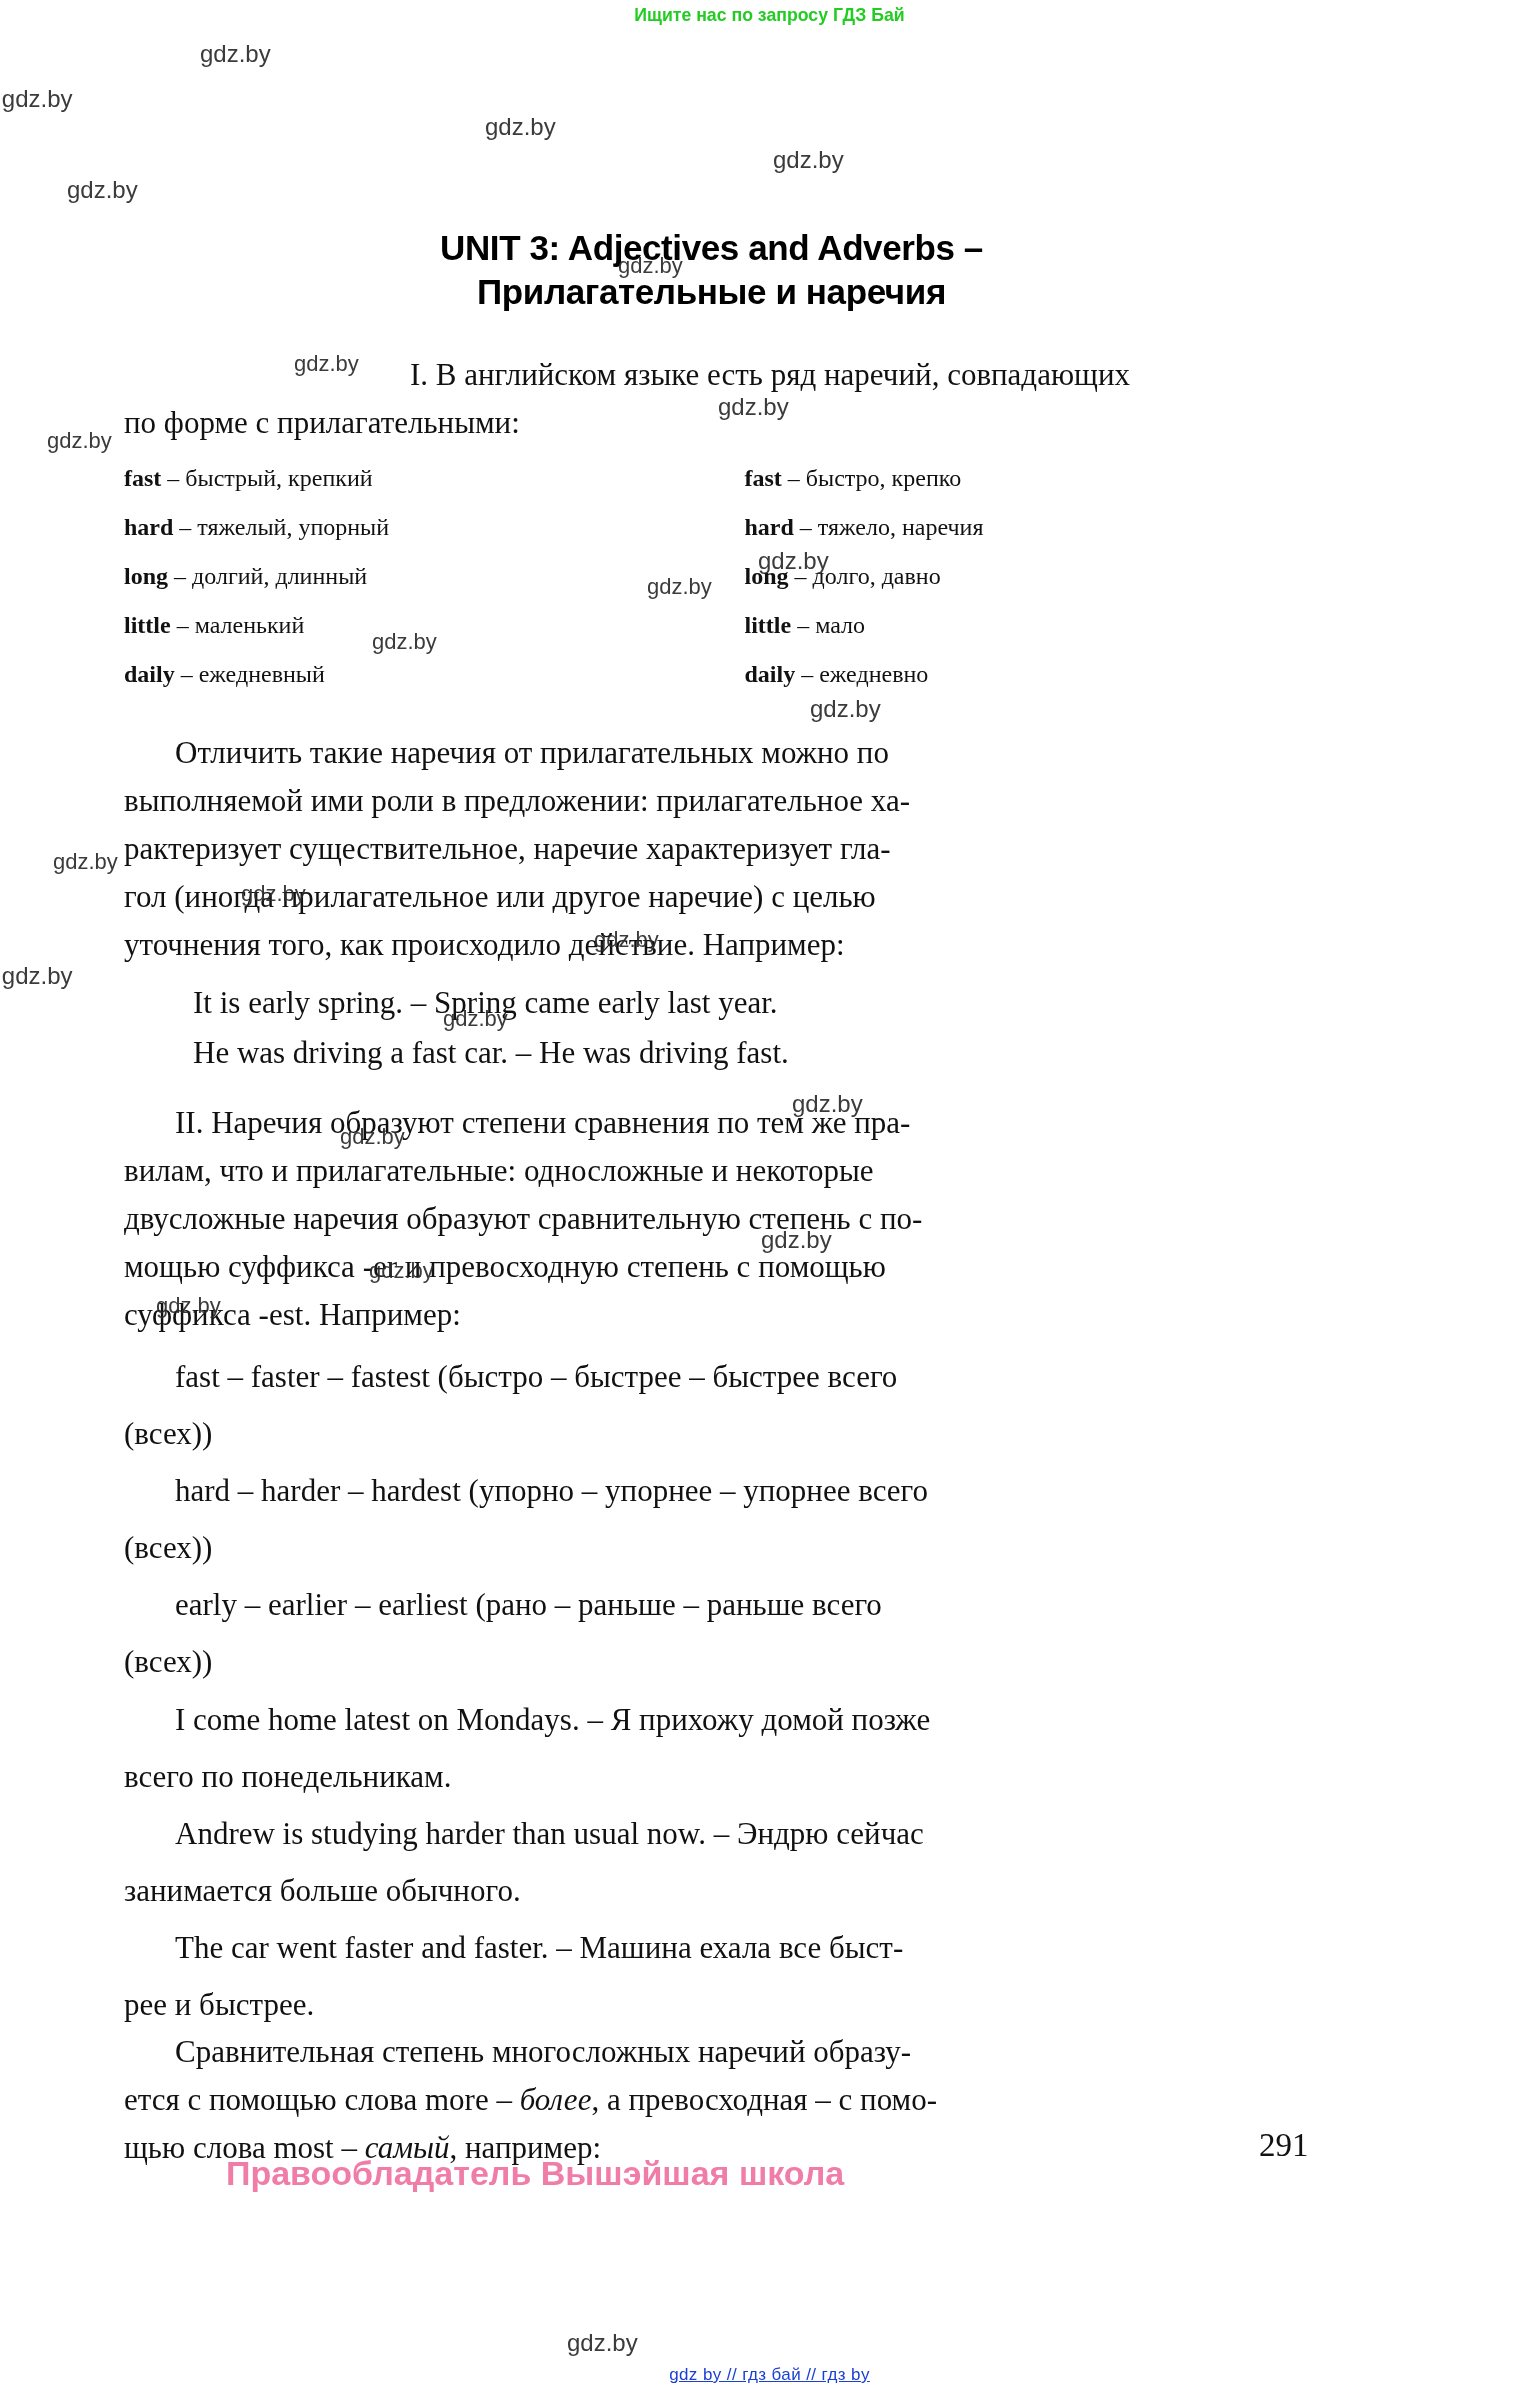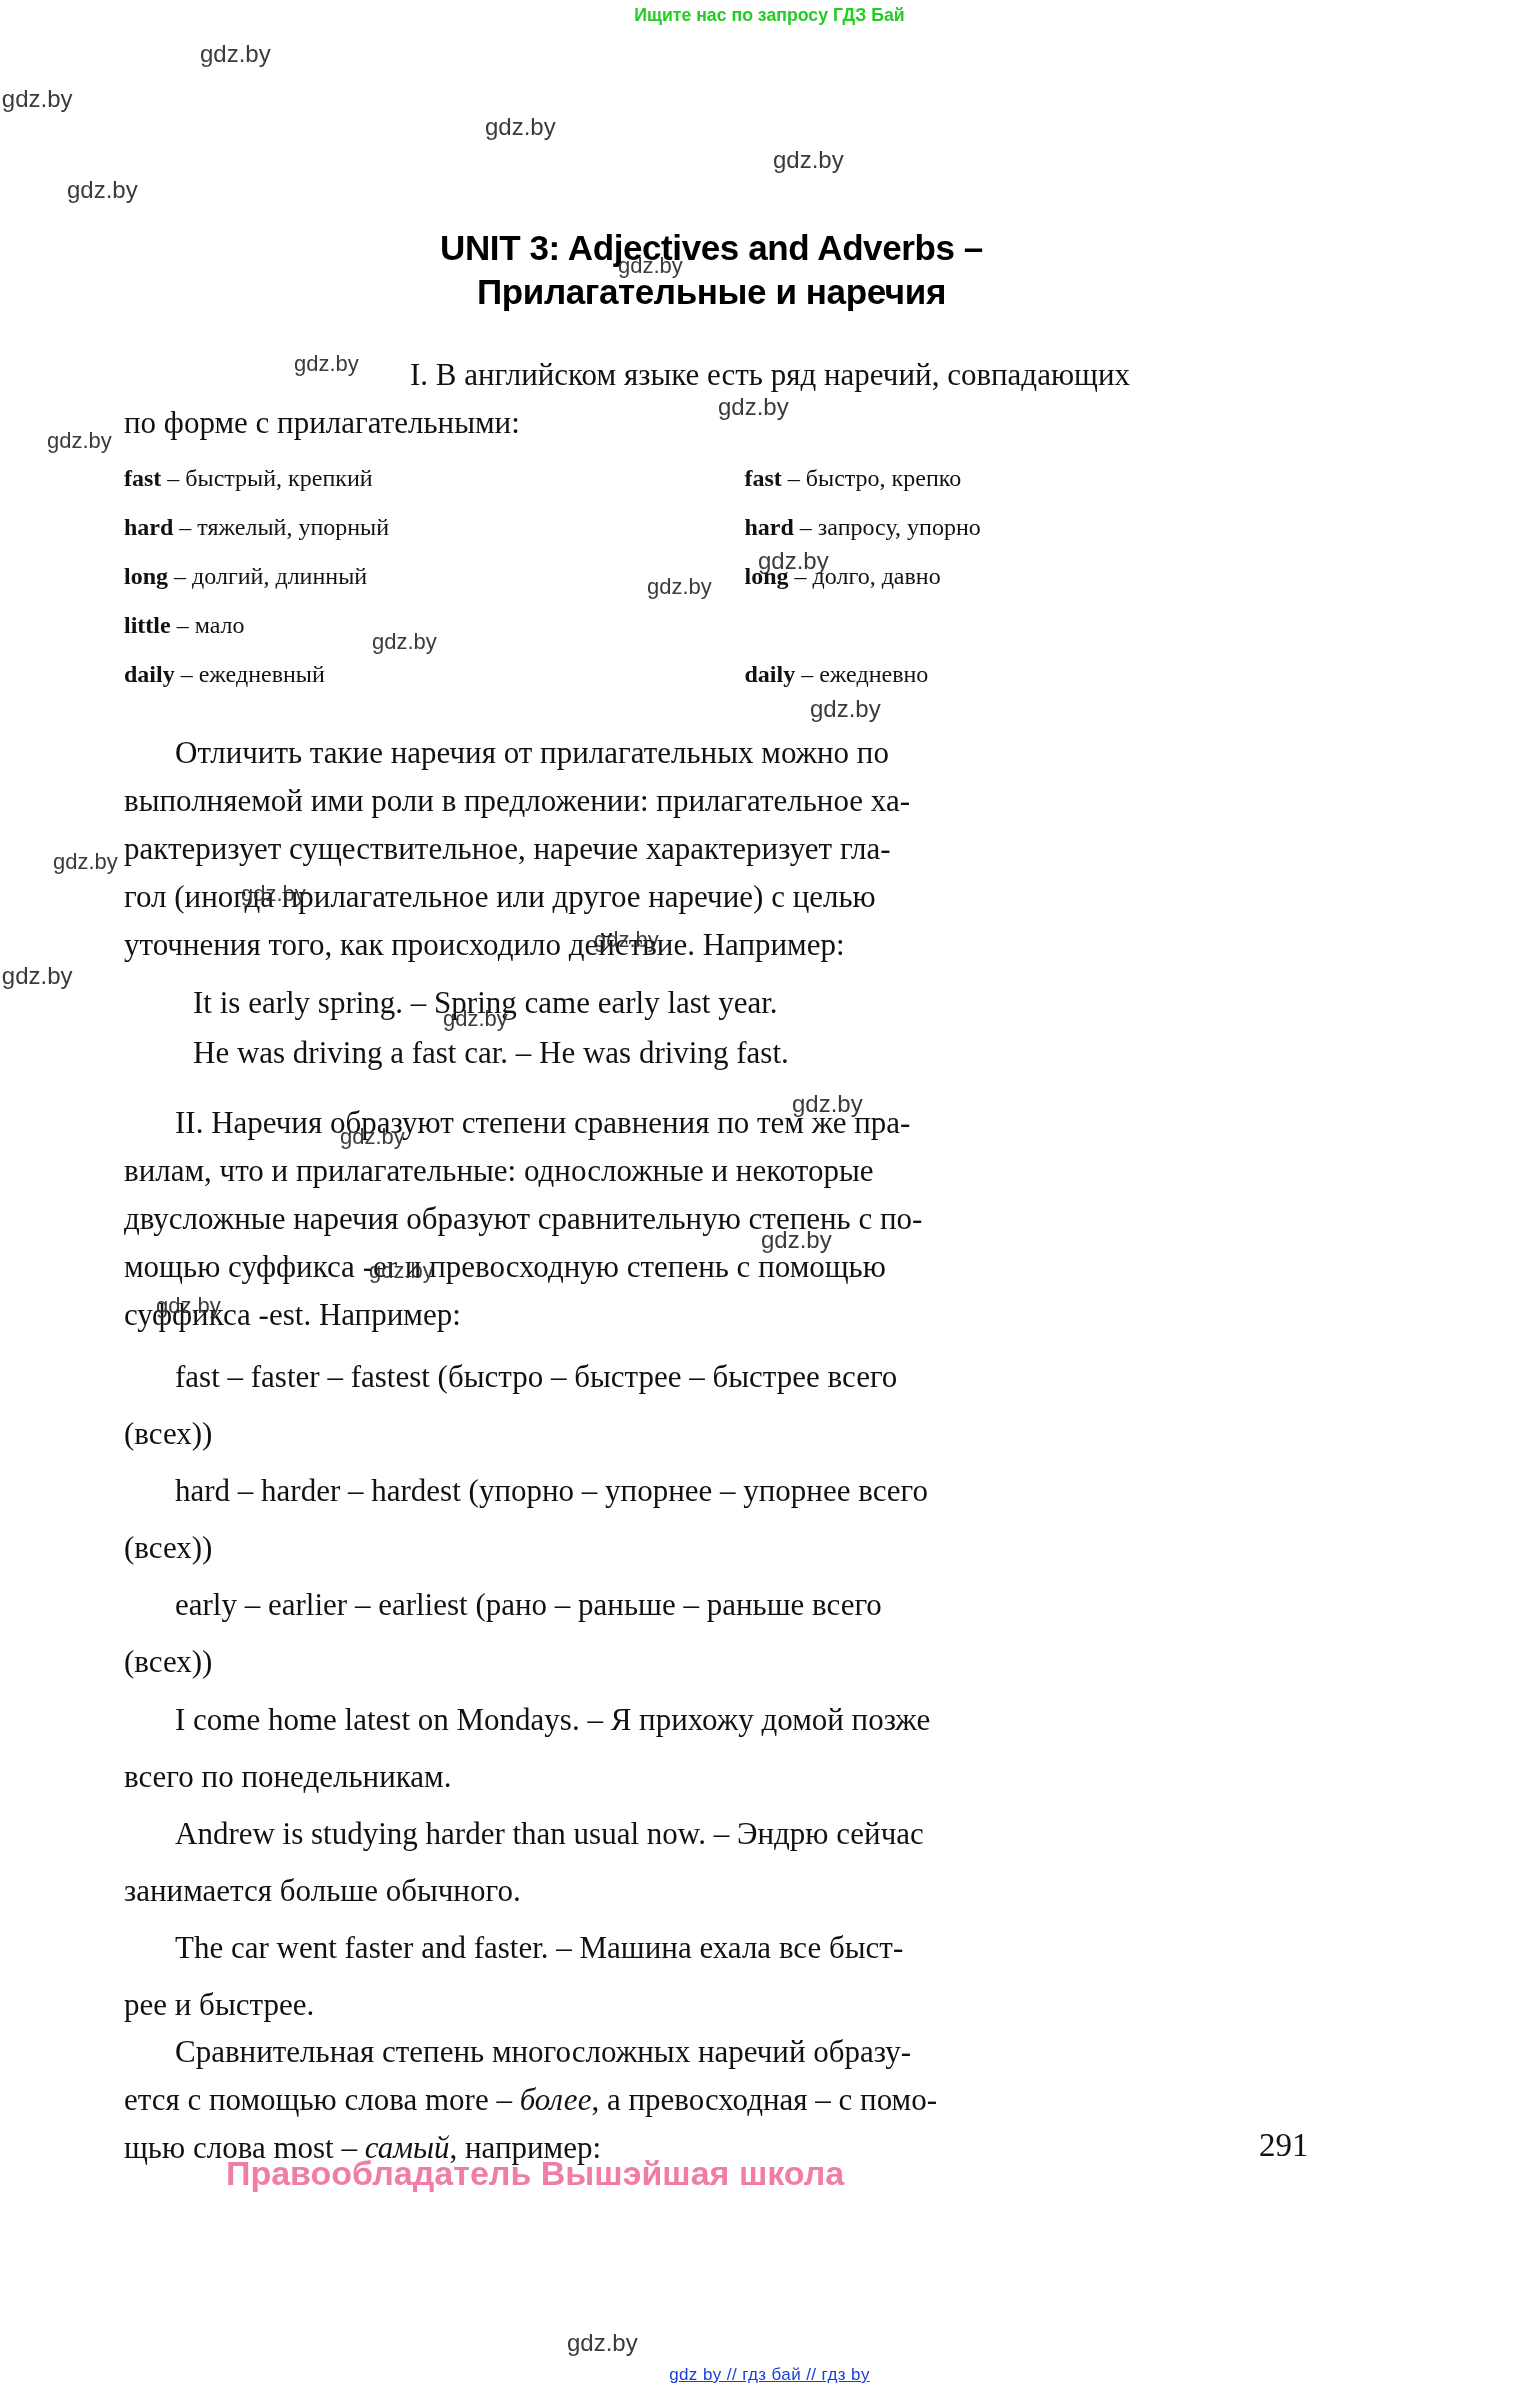--- a/index.html
+++ b/index.html
@@ -170,38 +170,43 @@
 
     <div class="vocab-row">
       <div class="vocab-col">
         <span class="w">hard</span>
         <span>–</span>
         <span>тяжелый, упорный</span>
       </div>
       <div class="vocab-col">
         <span class="w">hard</span>
         <span>–</span>
-        <span>запросу, упорно</span>
+        <span>тяжело, наречия</span>
       </div>
     </div>
 
     <div class="vocab-row">
       <div class="vocab-col">
         <span class="w">long</span>
         <span>–</span>
         <span>долгий, длинный</span>
       </div>
       <div class="vocab-col">
         <span class="w">long</span>
         <span>–</span>
         <span>долго, давно</span>
       </div>
     </div>
 
     <div class="vocab-row">
+      <div class="vocab-col">
+        <span class="w">little</span>
+        <span>–</span>
+        <span>маленький</span>
+      </div>
       <div class="vocab-col">
         <span class="w">little</span>
         <span>–</span>
         <span>мало</span>
       </div>
     </div>
 
     <div class="vocab-row">
       <div class="vocab-col">
         <span class="w">daily</span>

